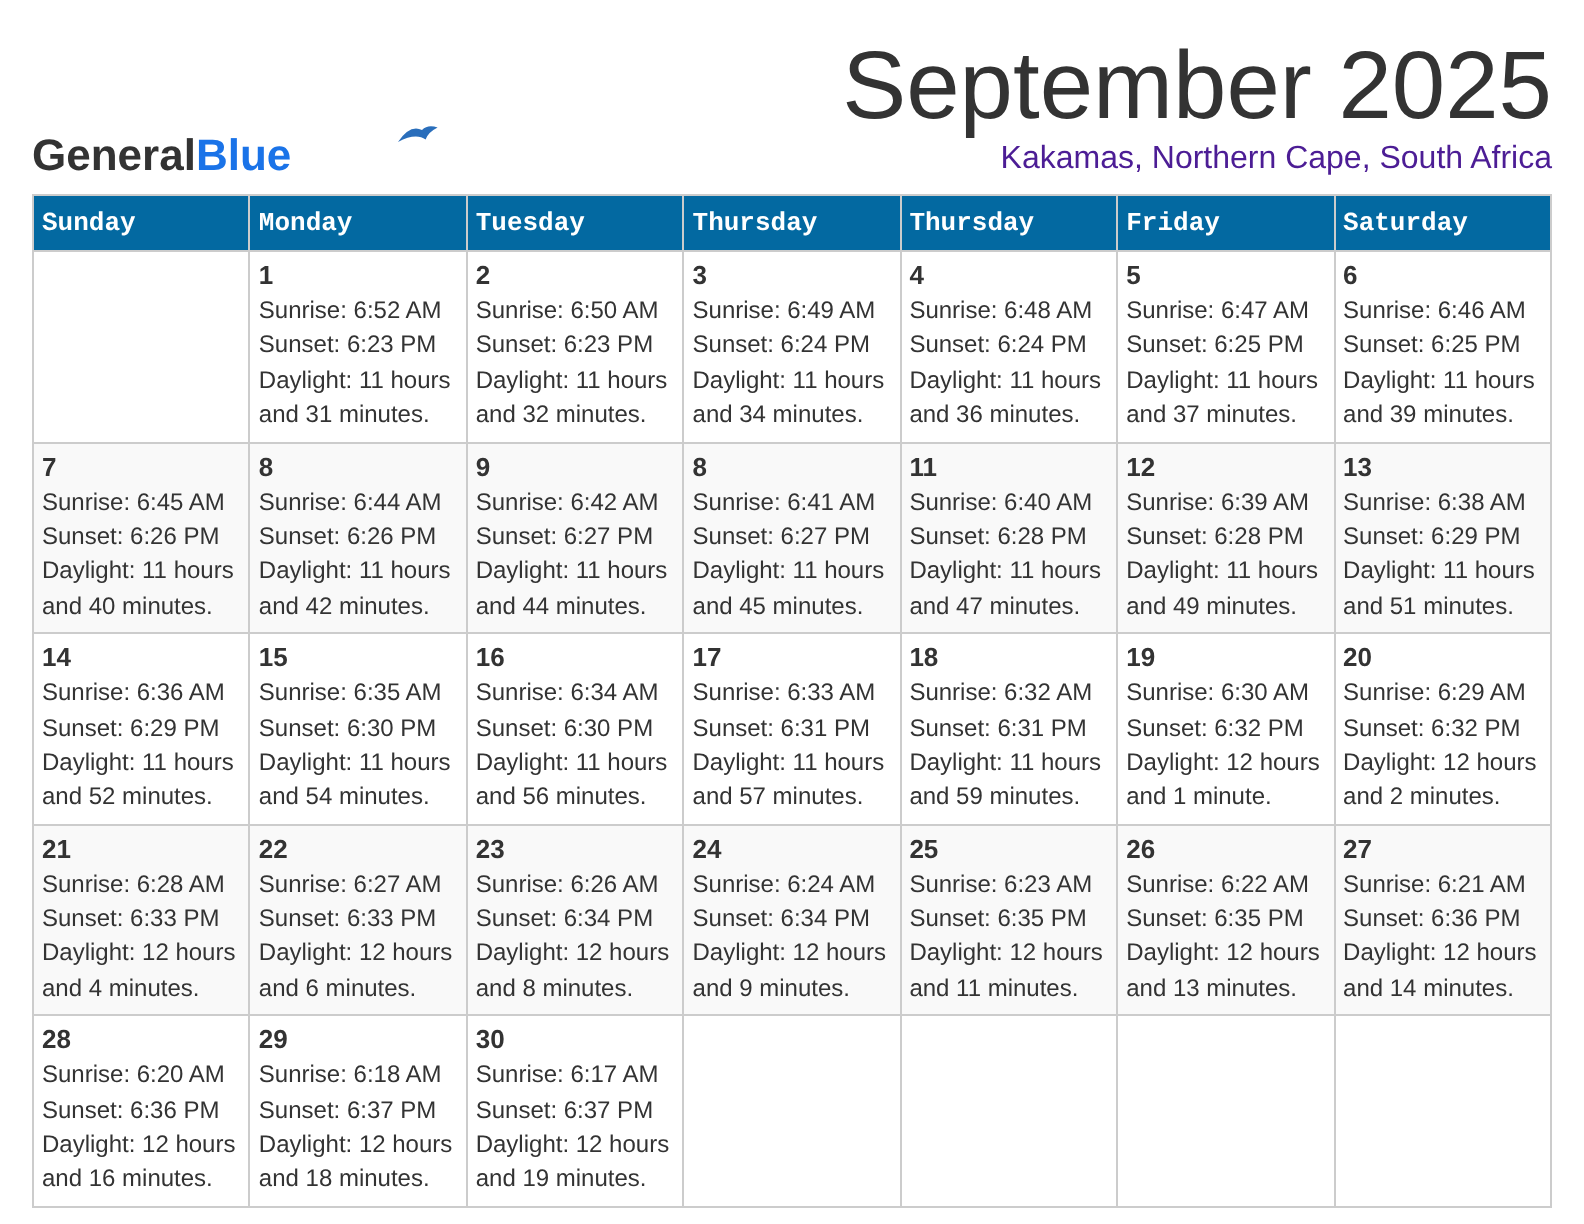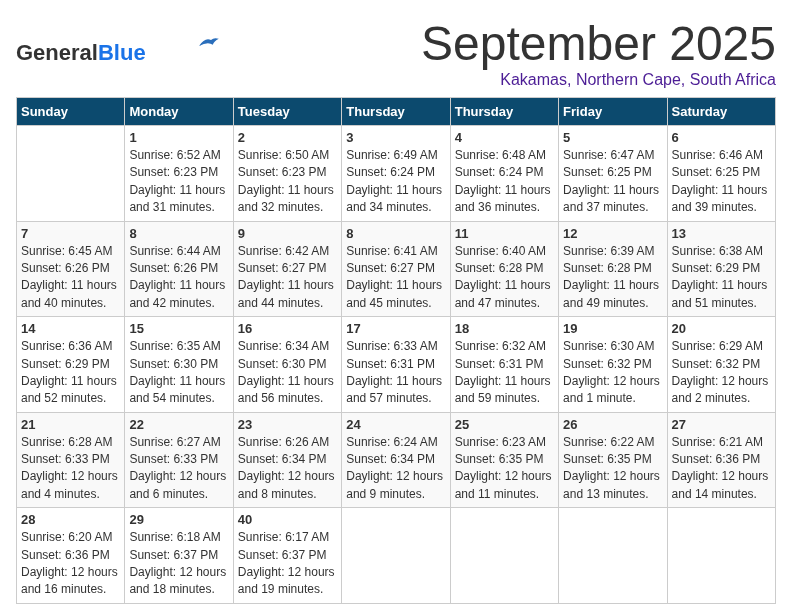--- a/index.html
+++ b/index.html
@@ -6,21 +6,21 @@
     body {
       font-family: Arial, sans-serif;
       background: #fff;
       width: 792px;
       min-height: 612px;
       padding: 16px;
     }
     .header {
       display: flex;
       justify-content: space-between;
-      align-items: center;
+      align-items: flex-end;
       margin-bottom: 8px;
     }
     .logo {
       display: flex;
       flex-direction: column;
       align-items: flex-start;
     }
     .logo-text {
       font-size: 22px;
       font-weight: bold;
@@ -45,27 +45,28 @@
     .subtitle {
       font-size: 16px;
       color: #4c1d95;
     }
     .calendar {
       width: 100%;
       border-collapse: collapse;
       font-size: 11px;
     }
     .calendar th {
-      background: #0c4a6e;
+      background: #0369a1;
       color: #fff;
       padding: 6px 4px;
       text-align: left;
       font-size: 13px;
       font-weight: bold;
       border: 1px solid #ccc;
+      font-family: Liberation Mono, monospace;
     }
     .calendar td {
       border: 1px solid #ccc;
       vertical-align: top;
       padding: 4px;
       width: 108px;
       min-height: 80px;
       color: #333;
     }
     .day-number {
@@ -239,21 +240,21 @@
       <tr class="row-stripe-white">
         <td>
           <span class="day-number">28</span>
           <div class="cell-text">Sunrise: 6:20 AM<br>Sunset: 6:36 PM<br>Daylight: 12 hours<br>and 16 minutes.</div>
         </td>
         <td>
           <span class="day-number">29</span>
           <div class="cell-text">Sunrise: 6:18 AM<br>Sunset: 6:37 PM<br>Daylight: 12 hours<br>and 18 minutes.</div>
         </td>
         <td>
-          <span class="day-number">40</span>
+          <span class="day-number">30</span>
           <div class="cell-text">Sunrise: 6:17 AM<br>Sunset: 6:37 PM<br>Daylight: 12 hours<br>and 19 minutes.</div>
         </td>
         <td></td>
         <td></td>
         <td></td>
         <td></td>
       </tr>
     </tbody>
 </table>
 

